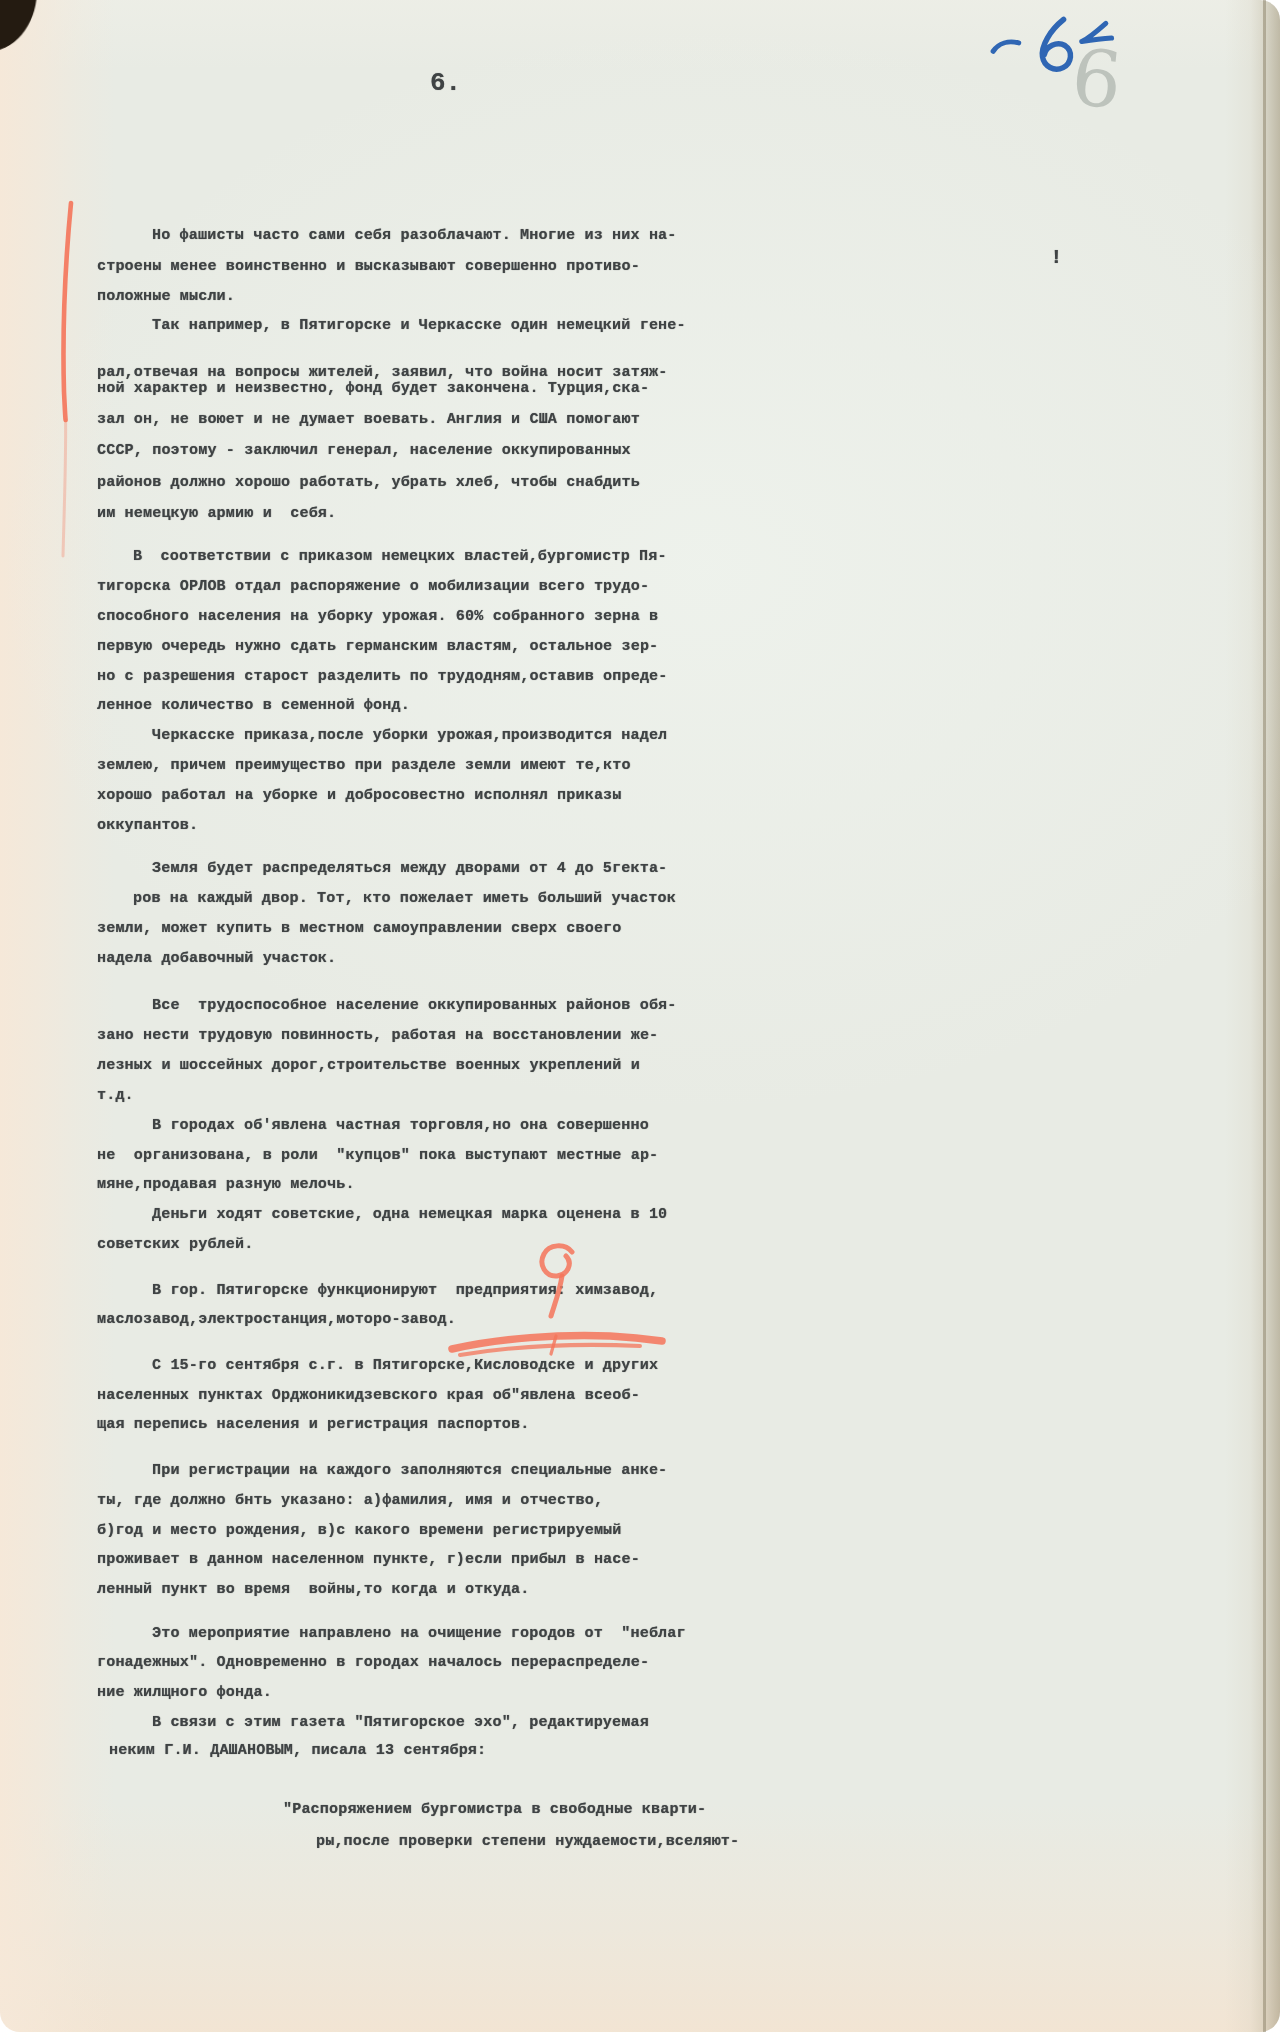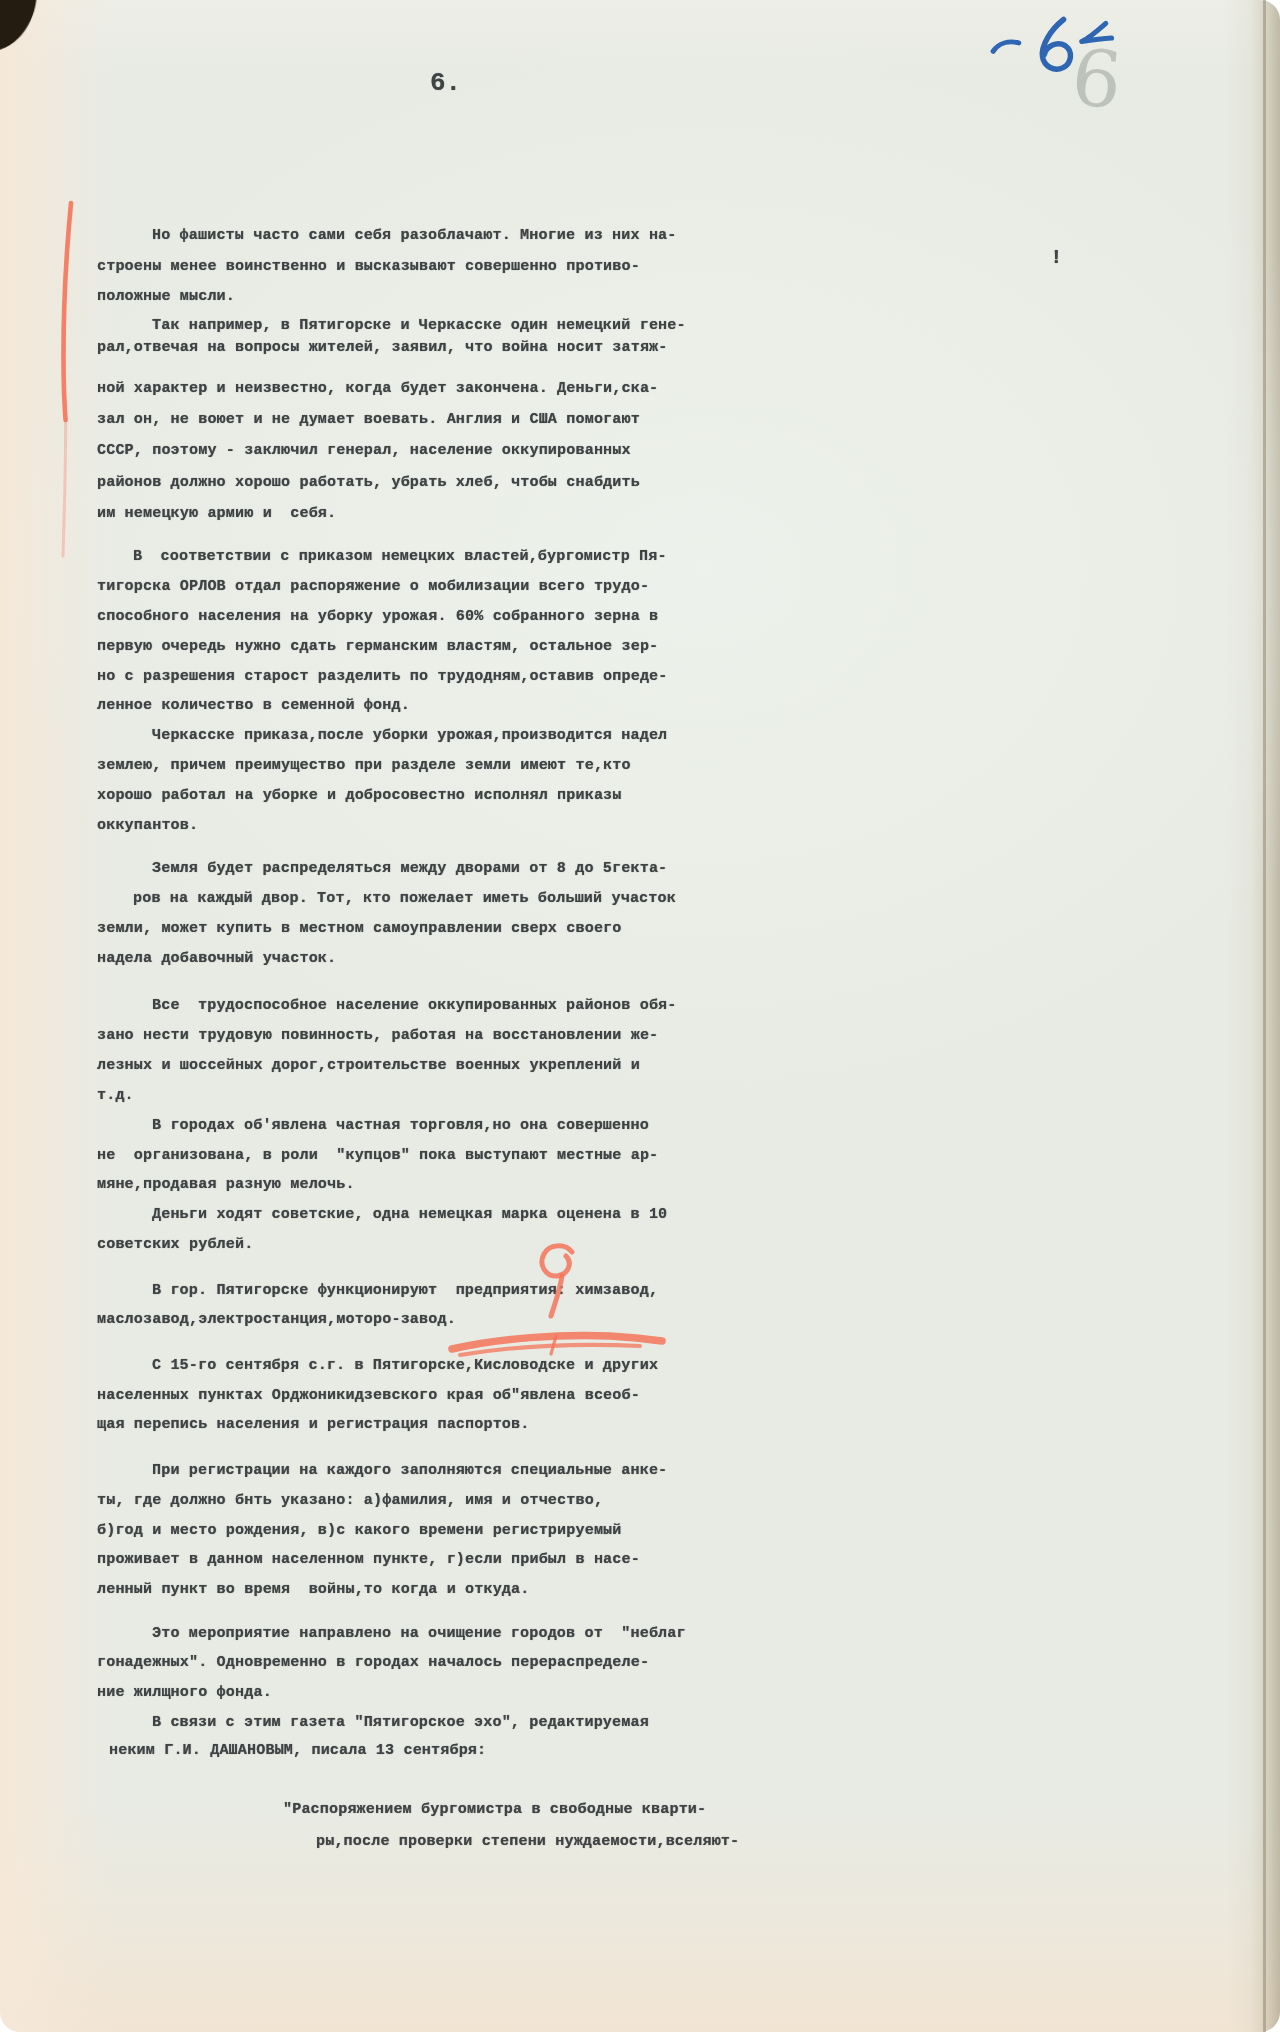--- a/index.html
+++ b/index.html
@@ -66,37 +66,37 @@
       </g>
     </svg>
 
     <div class="pencil-note">6</div>
 
     <div id="text-layer">
         <div class="tline" style="left: 152px; top: 228px;">Но фашисты часто сами себя разоблачают. Многие из них на-</div>
         <div class="tline" style="left: 97px; top: 259px;">строены менее воинственно и высказывают совершенно противо-</div>
         <div class="tline" style="left: 97px; top: 289px;">положные мысли.</div>
         <div class="tline" style="left: 152px; top: 318px;">Так например, в Пятигорске и Черкасске один немецкий гене-</div>
-        <div class="tline" style="left: 97px; top: 340px;">рал,отвечая на вопросы жителей, заявил, что война носит затяж-</div>
-        <div class="tline" style="left: 97px; top: 381px;">ной характер и неизвестно, когда будет закончена. Деньги,ска-</div>
+        <div class="tline" style="left: 97px; top: 365px;">рал,отвечая на вопросы жителей, заявил, что война носит затяж-</div>
+        <div class="tline" style="left: 97px; top: 381px;">ной характер и неизвестно, фонд будет закончена. Турция,ска-</div>
         <div class="tline" style="left: 97px; top: 412px;">зал он, не воюет и не думает воевать. Англия и США помогают</div>
         <div class="tline" style="left: 97px; top: 443px;">СССР, поэтому - заключил генерал, население оккупированных</div>
         <div class="tline" style="left: 97px; top: 475px;">районов должно хорошо работать, убрать хлеб, чтобы снабдить</div>
         <div class="tline" style="left: 97px; top: 506px;">им немецкую армию и  себя.</div>
         <div class="tline" style="left: 133px; top: 549px;">В  соответствии с приказом немецких властей,бургомистр Пя-</div>
         <div class="tline" style="left: 97px; top: 579px;">тигорска ОРЛОВ отдал распоряжение о мобилизации всего трудо-</div>
         <div class="tline" style="left: 97px; top: 609px;">способного населения на уборку урожая. 60% собранного зерна в</div>
         <div class="tline" style="left: 97px; top: 639px;">первую очередь нужно сдать германским властям, остальное зер-</div>
         <div class="tline" style="left: 97px; top: 669px;">но с разрешения старост разделить по трудодням,оставив опреде-</div>
         <div class="tline" style="left: 97px; top: 698px;">ленное количество в семенной фонд.</div>
         <div class="tline" style="left: 152px; top: 728px;">Черкасске приказа,после уборки урожая,производится надел</div>
         <div class="tline" style="left: 97px; top: 758px;">землею, причем преимущество при разделе земли имеют те,кто</div>
         <div class="tline" style="left: 97px; top: 788px;">хорошо работал на уборке и добросовестно исполнял приказы</div>
         <div class="tline" style="left: 97px; top: 818px;">оккупантов.</div>
-        <div class="tline" style="left: 152px; top: 861px;">Земля будет распределяться между дворами от 8 до 5гекта-</div>
+        <div class="tline" style="left: 152px; top: 861px;">Земля будет распределяться между дворами от 4 до 5гекта-</div>
         <div class="tline" style="left: 97px; top: 891px; margin-left: 36px;">ров на каждый двор. Тот, кто пожелает иметь больший участок</div>
         <div class="tline" style="left: 97px; top: 921px;">земли, может купить в местном самоуправлении сверх своего</div>
         <div class="tline" style="left: 97px; top: 951px;">надела добавочный участок.</div>
         <div class="tline" style="left: 152px; top: 998px;">Все  трудоспособное население оккупированных районов обя-</div>
         <div class="tline" style="left: 97px; top: 1028px;">зано нести трудовую повинность, работая на восстановлении же-</div>
         <div class="tline" style="left: 97px; top: 1058px;">лезных и шоссейных дорог,строительстве военных укреплений и</div>
         <div class="tline" style="left: 97px; top: 1088px;">т.д.</div>
         <div class="tline" style="left: 152px; top: 1118px;">В городах об'явлена частная торговля,но она совершенно</div>
         <div class="tline" style="left: 97px; top: 1148px;">не  организована, в роли  "купцов" пока выступают местные ар-</div>
         <div class="tline" style="left: 97px; top: 1177px;">мяне,продавая разную мелочь.</div>

